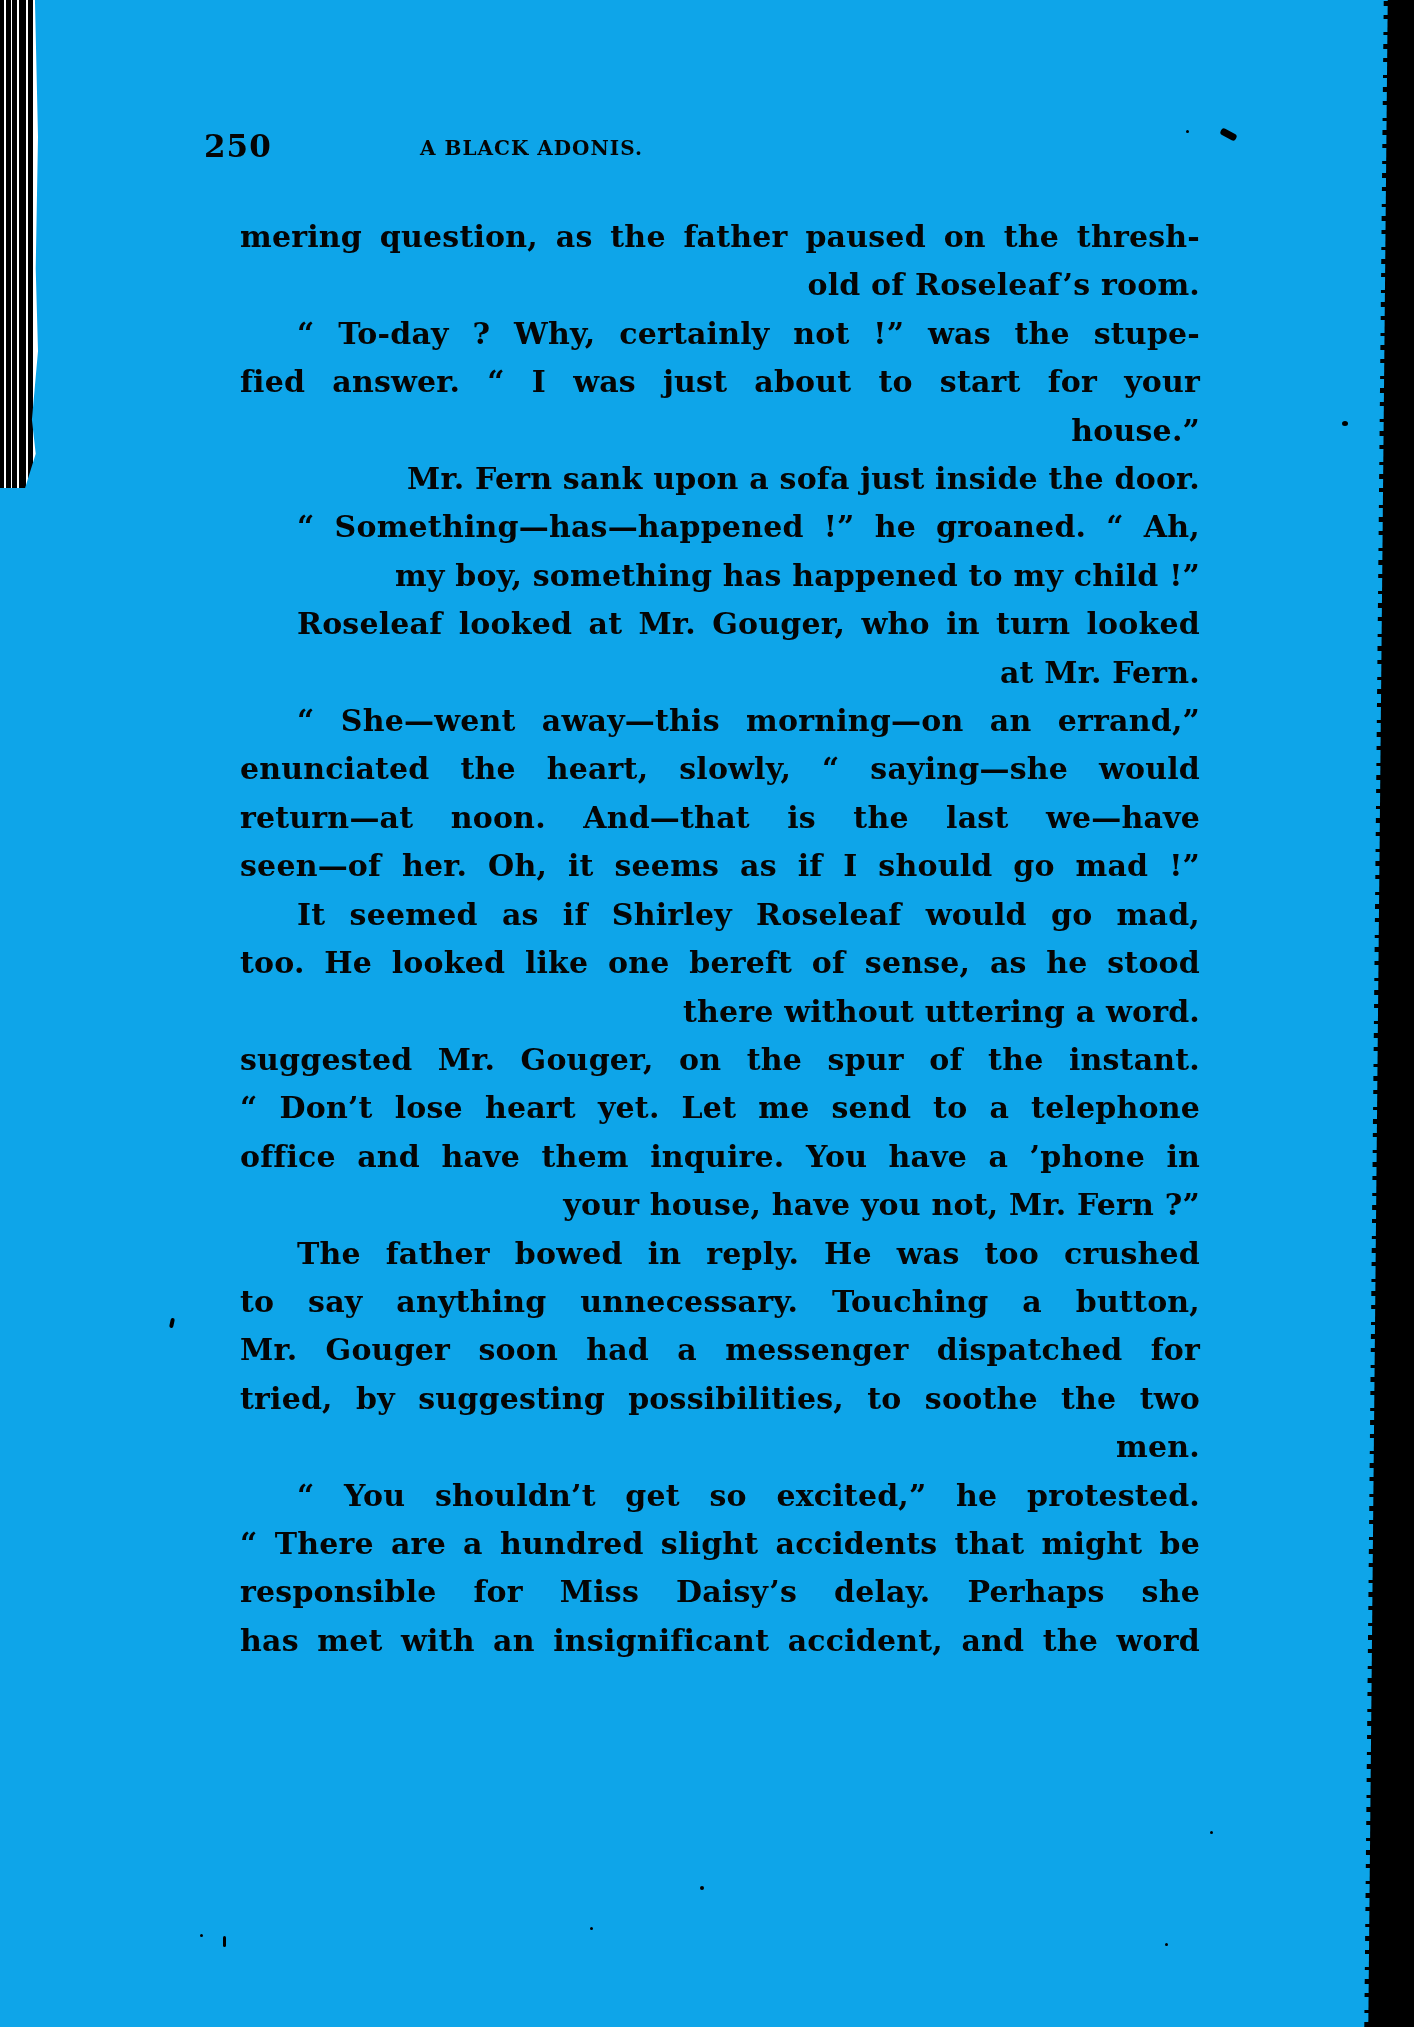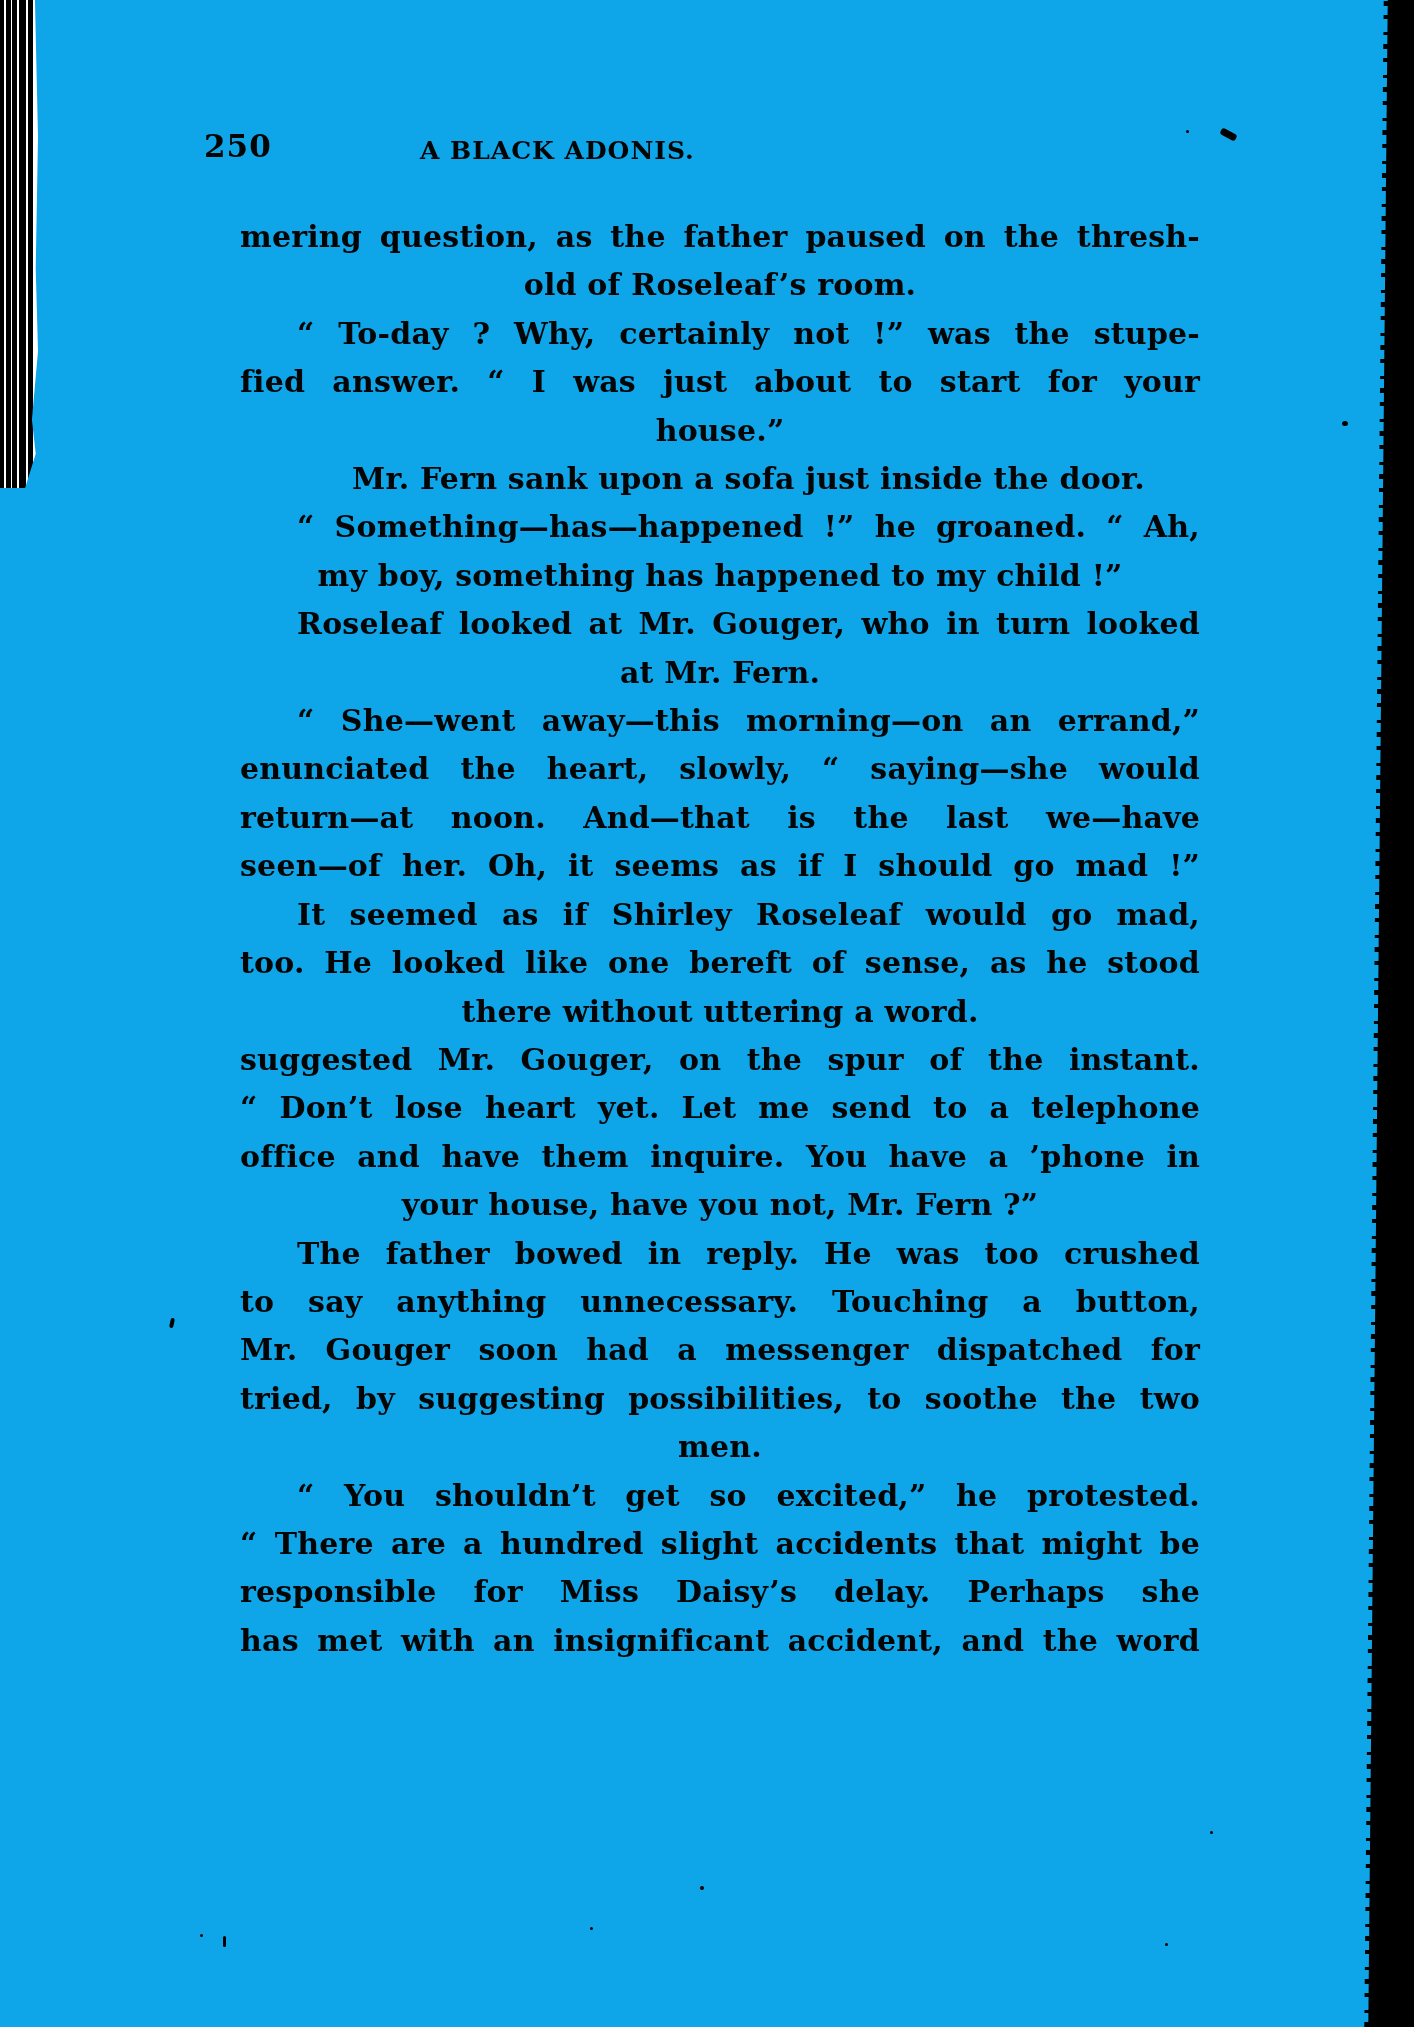--- a/index.html
+++ b/index.html
@@ -11,29 +11,29 @@
     font-family:"DejaVu Serif","Liberation Serif",serif;
     color:#050505;
   }
   
   .page-number{
     position:absolute;left:204px;top:128px;
     font-size:31px;font-weight:bold;letter-spacing:1px;
   }
   .running-title{
     position:absolute;left:420px;top:136px;
-    font-size:25px;font-weight:bold;letter-spacing:1px;
+    font-size:20px;font-weight:bold;letter-spacing:1px;
   }
   
   .body-text{
     position:absolute;left:240px;top:213px;width:960px;
     font-size:30px;font-weight:bold;line-height:48.4px;
     letter-spacing:0.2px;
   }
-  .line{white-space:normal;text-align:center;}
+  .line{white-space:normal;text-align:right;}
   .line.justify{text-align:justify;text-align-last:justify;}
   .line.indent{text-indent:57px;}
   
   .left-binding-band{
     position:absolute;left:0;top:0;width:38px;height:488px;
     background:repeating-linear-gradient(90deg,
       #000 0 4px,#fff 4px 6px,#000 6px 11px,#fff 11px 12px,
       #000 12px 17px,#fff 17px 19px,#000 19px 26px,#fff 26px 28px,
       #000 28px 33px,#fff 33px 38px);
     clip-path:polygon(0 0,92% 0,100% 28%,94% 55%,100% 72%,84% 86%,94% 93%,66% 100%,0 100%);

